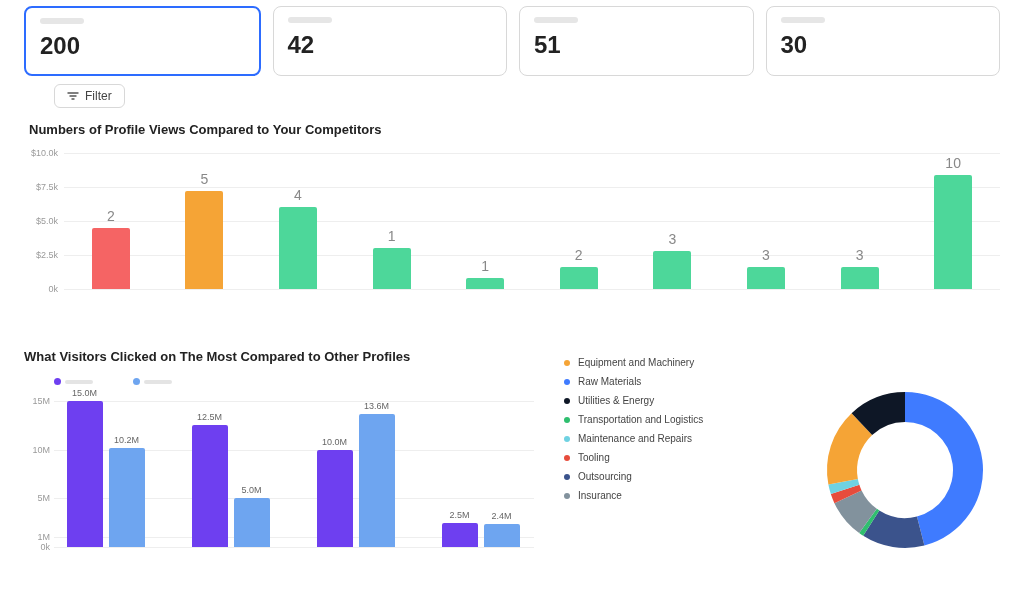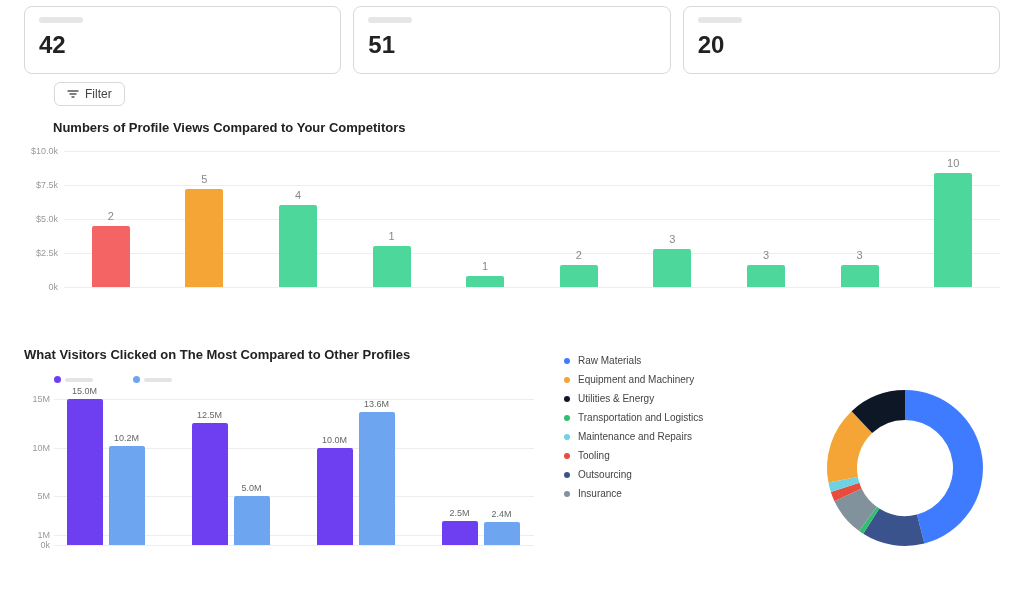--- a/index.html
+++ b/index.html
@@ -49,21 +49,21 @@
     color: #444;
     background: #fff;
     cursor: pointer;
   }
   .filter-icon { display:inline-flex; }
   
   .section-title {
     font-size: 13px;
     font-weight: 700;
     color: #222;
-    padding: 14px 0 6px 53px;
+    padding: 14px 0 6px 29px;
   }
   .chart1 {
     position: relative;
     margin: 0 24px;
     height: 160px;
   }
   .chart1 .yaxis {
     position: absolute;
     left: 0; top: 10px; bottom: 14px; width: 40px;
     font-size: 9px; color: #9a9a9a;
@@ -81,21 +81,21 @@
   }
   .chart1 .barcell {
     flex:1; position:relative;
   }
   .chart1 .bar {
     position:absolute; bottom:0; left:50%; transform:translateX(-50%);
     width: 38px; border-radius:2px 2px 0 0;
   }
   .chart1 .barlabel {
     position:absolute; left:50%; transform:translateX(-50%);
-    font-size:11px; color:#888;
+    font-size:14px; color:#888;
   }
   
   .bottom-row {
     display:flex;
     padding: 46px 24px 0 24px;
     gap: 30px;
   }
   .chart2-wrap { flex: 0 0 510px; }
   .chart3-wrap { flex: 1; position:relative; }
   .section-title2 {
@@ -134,31 +134,35 @@
   .chart3-legend .dot { width:6px; height:6px; border-radius:50%; display:inline-block;}
   .donut-wrap {
     position:absolute; right:0; top:26px; width:190px; height:190px;
     display:flex; align-items:center; justify-content:center;
   }
 </style>
 </head>
 <body>
 
 <div class="cards-row">
+  <div class="stat-card active">
+    <div class="card-label"></div>
+    <div class="card-value">200</div>
+  </div>
   <div class="stat-card">
     <div class="card-label"></div>
     <div class="card-value">42</div>
   </div>
   <div class="stat-card">
     <div class="card-label"></div>
     <div class="card-value">51</div>
   </div>
   <div class="stat-card">
     <div class="card-label"></div>
-    <div class="card-value">20</div>
+    <div class="card-value">30</div>
   </div>
 </div>
 
 <div class="filter-row">
   <button class="filter-btn">
     <span class="filter-icon">
       <svg width="12" height="10" viewBox="0 0 12 10">
           <path d="M1 2h10M3 5h6M5 8h2" stroke="#555" stroke-width="1.4" stroke-linecap="round"></path>
         </svg>
     </span>
@@ -280,26 +284,26 @@
               <div class="glabel" style="left: calc(50% + 20px); bottom: calc(15% + 3px);">2.4M</div>
             </div>
           </div>
         </div>
     </div>
   </div>
 
   <div class="chart3-wrap">
     <div class="chart3-legend" id="c3legend">
         <div class="row">
+          <span class="dot" style="background: rgb(245, 164, 54);"></span>
+          <span>Equipment and Machinery</span>
+        </div>
+        <div class="row">
           <span class="dot" style="background: rgb(63, 123, 255);"></span>
           <span>Raw Materials</span>
-        </div>
-        <div class="row">
-          <span class="dot" style="background: rgb(245, 164, 54);"></span>
-          <span>Equipment and Machinery</span>
         </div>
         <div class="row">
           <span class="dot" style="background: rgb(14, 23, 38);"></span>
           <span>Utilities &amp; Energy</span>
         </div>
         <div class="row">
           <span class="dot" style="background: rgb(47, 191, 111);"></span>
           <span>Transportation and Logistics</span>
         </div>
         <div class="row">

